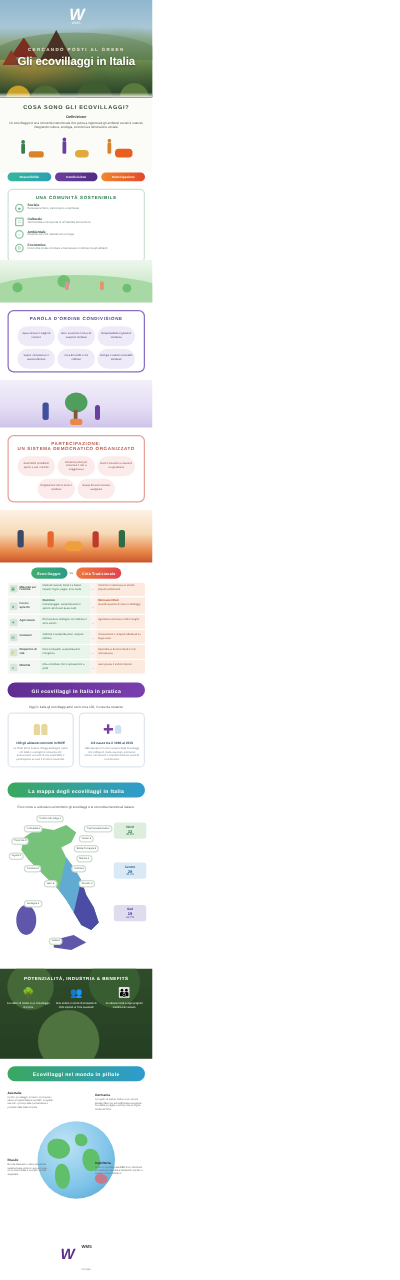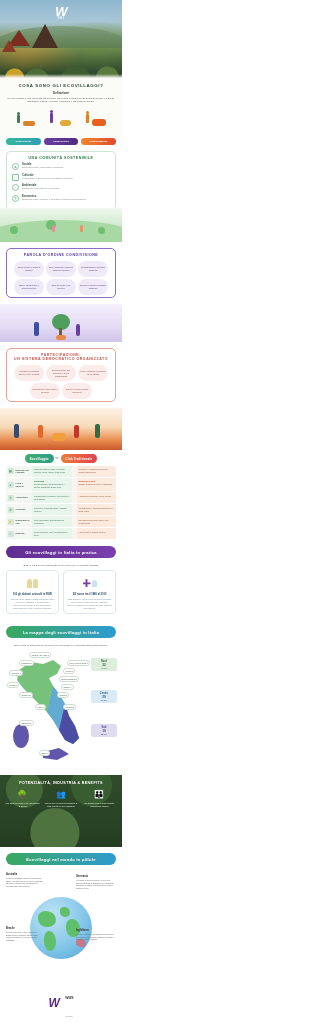--- a/index.html
+++ b/index.html
@@ -268,20 +268,24 @@
   <div class="hero">
     <div class="sky-hill"></div>
     <div class="cabin c1"></div>
     <div class="cabin c2"></div>
     <div class="cabin c3"></div>
     <div class="foliage"></div>
     <div class="wms-logo">
       <div class="w">W</div>
       <div class="sub">WMS</div>
     </div>
+    <div class="hero-text">
+      <div class="kicker">CERCANDO POSTI AL GREEN</div>
+      <div class="hero-title">Gli ecovillaggi in Italia</div>
+    </div>
     <div class="bottom-fade"></div>
   </div>
 
   <div class="band">
     <div class="sec-title">COSA SONO GLI ECOVILLAGGI?</div>
     <div class="sub-label">Definizione</div>
     <div class="body-txt">Un ecovillaggio è una comunità intenzionale che punta a rigenerare gli ambienti sociali e naturali, integrando cultura, ecologia, economia e dimensione sociale.</div>
 
     <div class="people-strip">
       <div class="person p-green">

